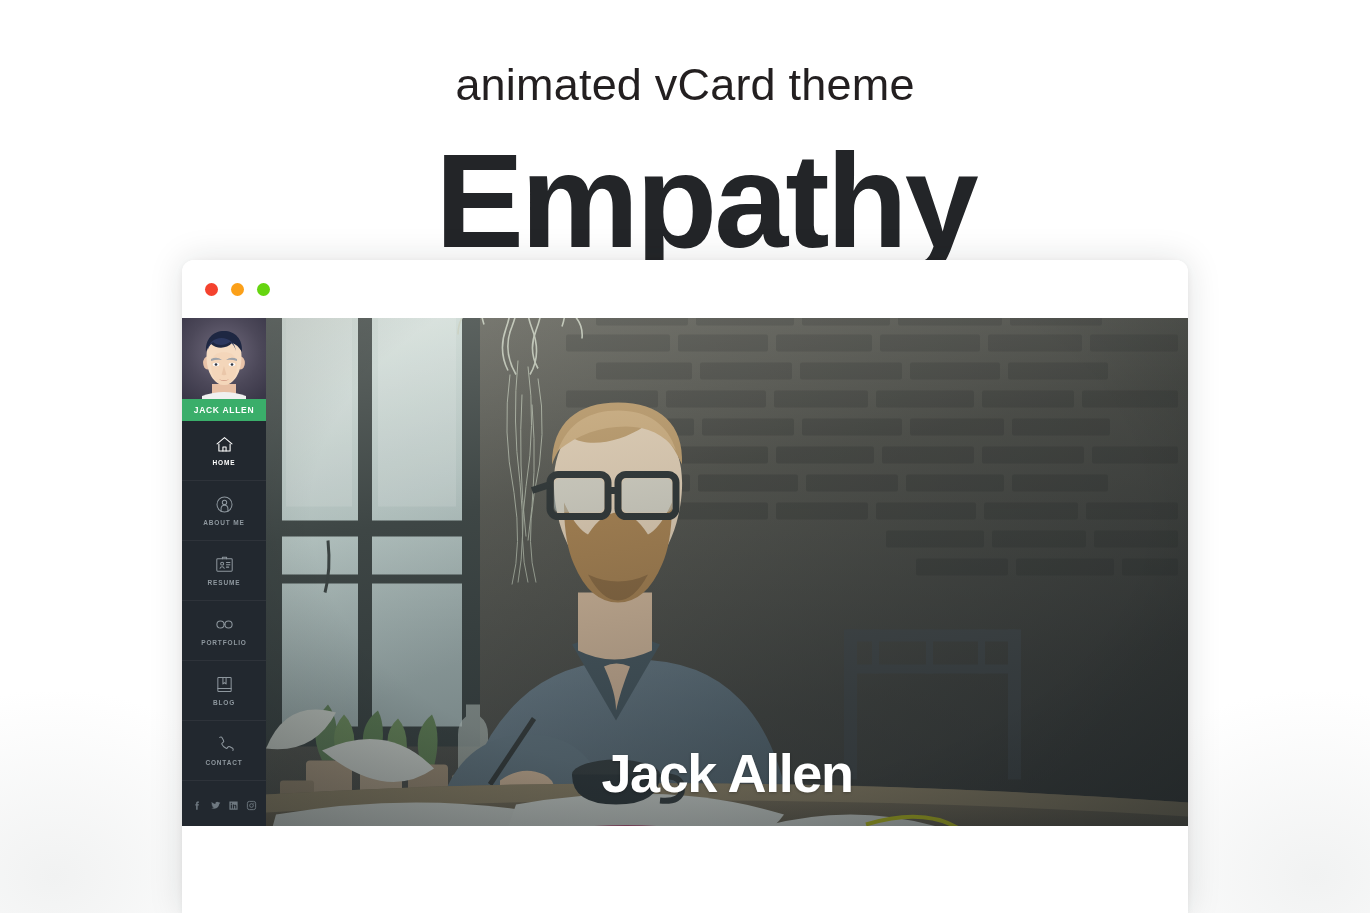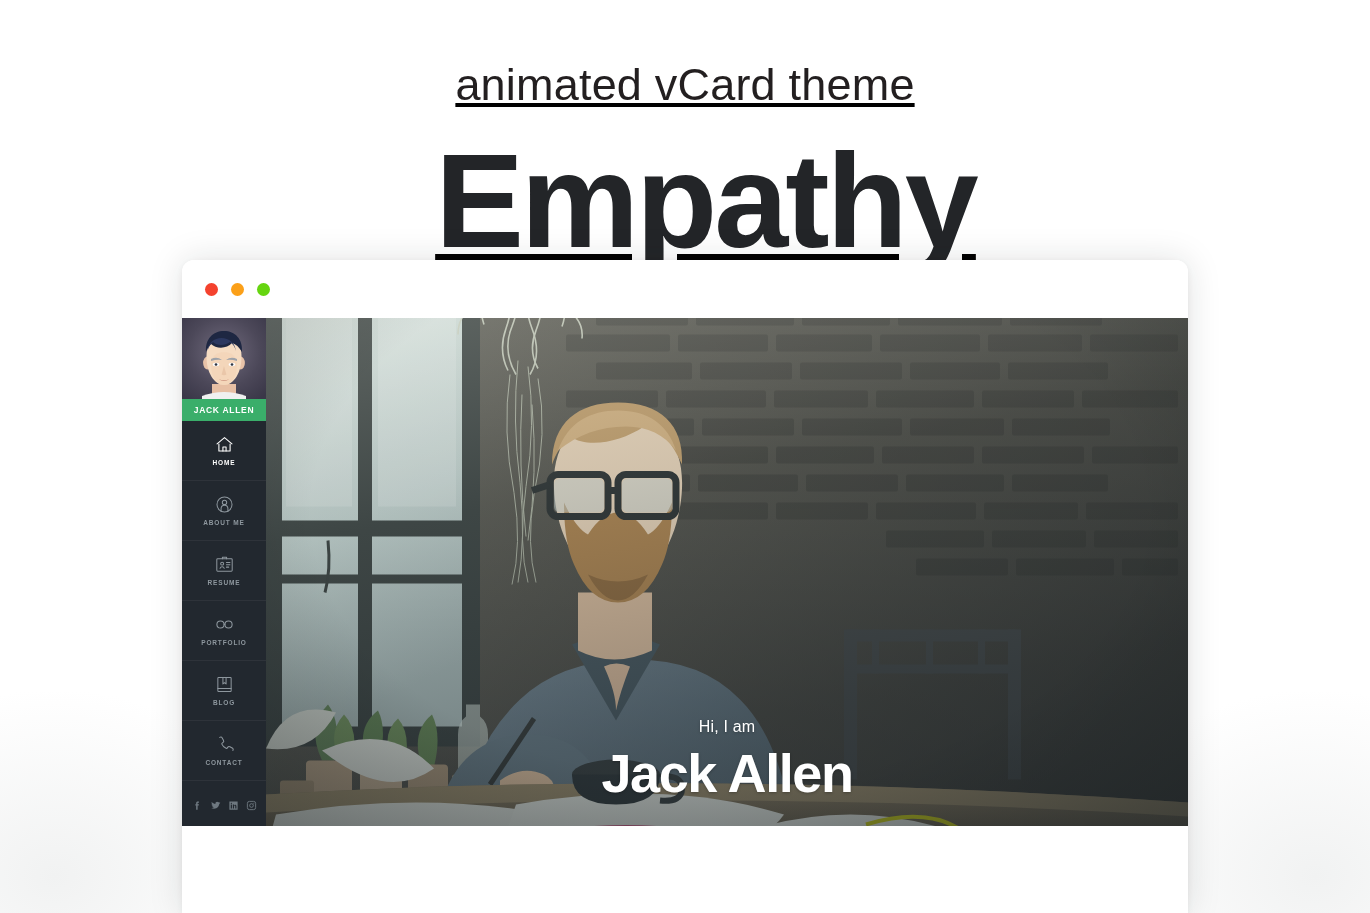--- a/index.html
+++ b/index.html
@@ -28,21 +28,20 @@
       #ffffff;
   }
 
   
   .promo {
     position: absolute;
     left: 0; right: 0;
     top: 0;
     text-align: center;
     z-index: 3;
-    text-decoration: underline;
   }
   .promo-sub {
     font-family: "Liberation Sans", sans-serif;
     font-size: 45px;
     font-weight: 400;
     line-height: 1;
     letter-spacing: 0.2px;
     color: #231f20;
     margin-top: 62px;
   }
@@ -596,20 +595,19 @@
             <path d="M0 474 q20 -50 70 -36 q-22 42 -70 36 z" fill="#dcdcd4"></path>
           </g>
 
           <rect width="922" height="595" fill="url(#vign)"></rect>
         </svg>
       </div>
 
       <div class="hero-tint"></div>
 
       <div class="hero-content">
-        <div class="hero-greet">Hi, I am</div>
         <div class="hero-name">Jack Allen</div>
       </div>
 
     </div>
 
   </div>
 </div>
 
 </body></html>

